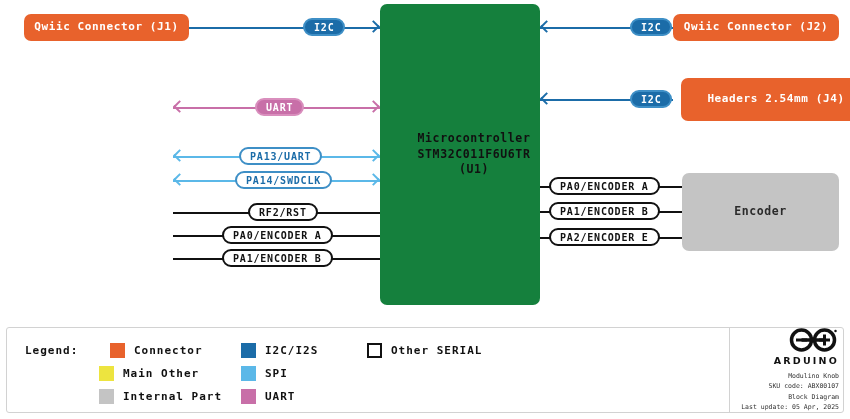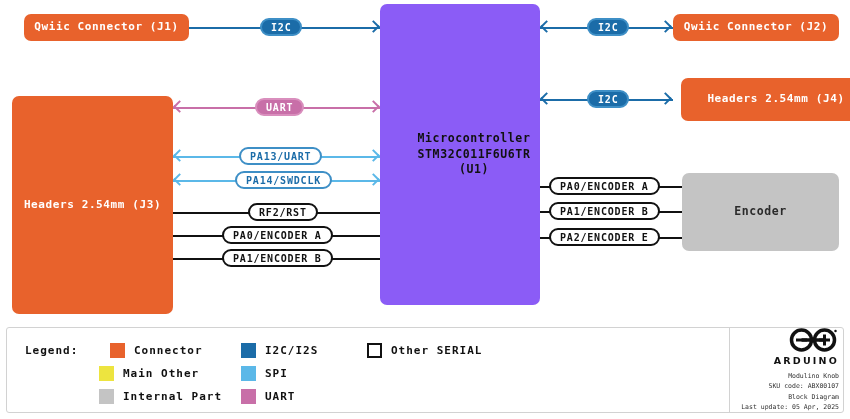--- a/index.html
+++ b/index.html
@@ -24,21 +24,21 @@
     justify-content: center;
     border-radius: 7px;
     font-family: "DejaVu Sans Mono", "Liberation Mono", monospace;
     font-weight: bold;
     letter-spacing: 0.6px;
     text-align: center;
     line-height: 1.35;
     z-index: 5;
   }
   .blk.connector { background: #E8622C; color: #ffffff; font-size: 11px; }
-  .blk.mainpart  { background: #8b5cf6; color: #111111; font-size: 11.5px; padding-left: 28px; }
+  .blk.mainpart  { background: #15803d; color: #111111; font-size: 11.5px; padding-left: 28px; }
   .blk.internal  { background: #C4C4C4; color: #2b2b2b; font-size: 11.5px; }
 
   
   .line {
     position: absolute;
     height: 0;
     border-top-width: 2px;
     border-top-style: solid;
     z-index: 1;
   }
@@ -70,21 +70,21 @@
     height: 18px;
     border-radius: 9px;
     font-family: "DejaVu Sans Mono", "Liberation Mono", monospace;
     font-size: 10px;
     font-weight: bold;
     letter-spacing: 0.8px;
     white-space: nowrap;
     padding: 0 9px;
     z-index: 4;
   }
-  .pill.i2c   { background: #1B6CA8; border: 2px solid #3E8FC6; color: #ffffff; }
+  .pill.i2c   { background: #1B6CA8; border: 2px solid #3E8FC6; color: #ffffff; margin-left: 43px; }
   .pill.uart  { background: #C86FA8; border: 2px solid #D98EBD; color: #ffffff; }
   .pill.spi   { background: #ffffff; border: 2px solid #3E8FC6; color: #1B6CA8; }
   .pill.other { background: #ffffff; border: 2px solid #111111; color: #111111; }
 
   
   #legend-box {
     position: absolute;
     left: 6px; top: 327px;
     width: 838px; height: 86px;
     border: 1px solid #d2d2d2;
@@ -176,23 +176,20 @@
   <div class="line other" style="left:173px; top:258px; width:208px;"></div>
 
   <div class="line other" style="left:540px; top:186px; width:142px;"></div>
   <div class="line other" style="left:540px; top:211px; width:142px;"></div>
   <div class="line other" style="left:540px; top:237px; width:142px;"></div>
 
   <div class="blk connector" style="left:8px; top:14px; width:165px; height:27px;margin-left:16px;">
     <span>Qwiic Connector (J1)</span>
   </div>
 
-  <div class="blk connector" style="left:12px; top:96px; width:161px; height:218px;">
-    <span>Headers 2.54mm (J3)</span>
-  </div>
 
   <div class="blk mainpart" style="left:380px; top:4px; width:160px; height:301px; flex-direction:column;">
     <span>Microcontroller</span>
     <span>STM32C011F6U6TR (U1)</span>
   </div>
 
   <div class="blk connector" style="left:673px; top:14px; width:166px; height:27px;">
     <span>Qwiic Connector (J2)</span>
   </div>
 

